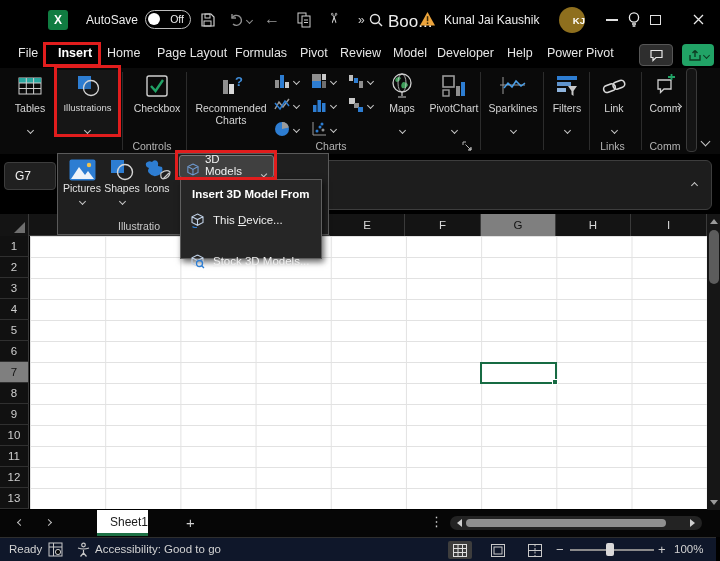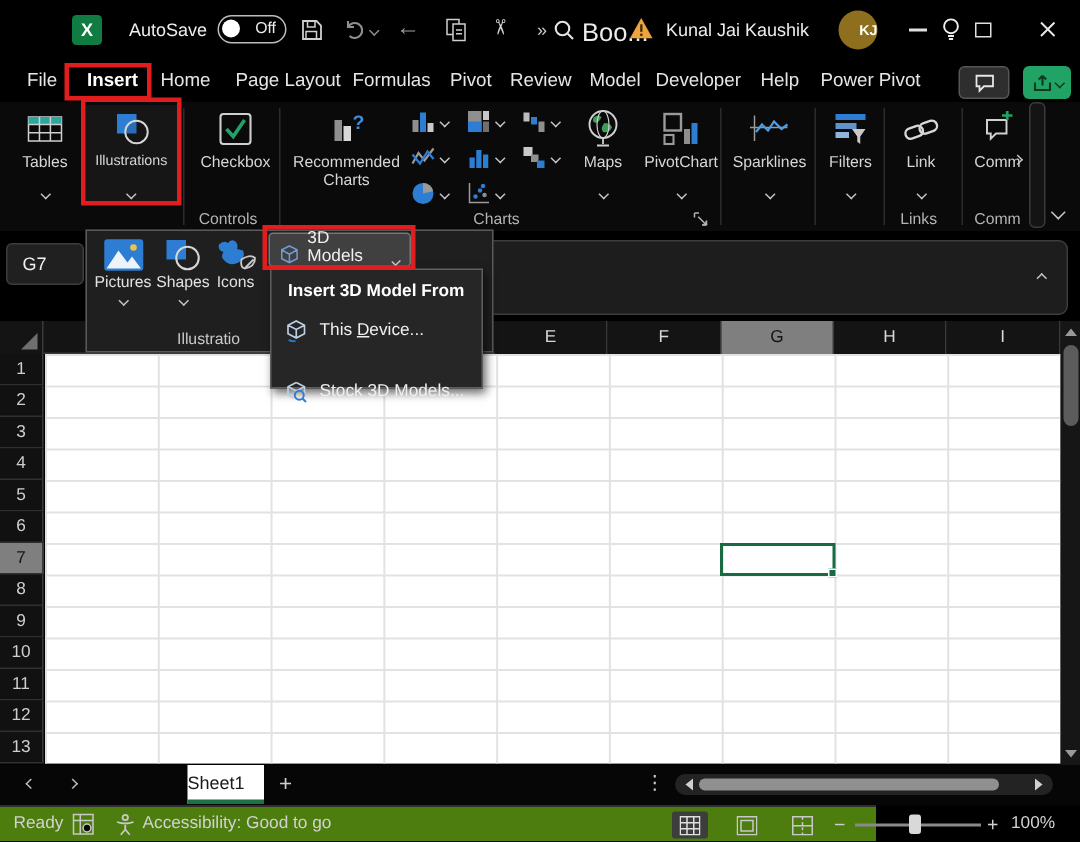--- a/index.html
+++ b/index.html
@@ -66,26 +66,26 @@
          border-radius:3px;display:flex;align-items:flex-end;gap:6px;padding:0 7px;font-size:11.5px;color:#f0f0f0;z-index:12;}
   .submenu{position:absolute;left:180px;top:179px;width:142px;height:80px;background:#262626;border:1px solid #5f5f5f;
            box-shadow:2px 3px 6px rgba(0,0,0,.6);z-index:11;font-size:11.5px;color:#efefef;}
   .smitem{position:absolute;left:0;width:140px;height:22px;display:flex;align-items:center;gap:8px;padding-left:9px;}
   .uk{text-decoration:underline;}
   
   .anno{position:absolute;border:3px solid #E11D1D;z-index:20;pointer-events:none;}
   
   .sheetbar{position:absolute;left:0;top:510px;width:720px;height:27px;background:#060606;}
   .stab{position:absolute;left:97px;top:0;width:51px;height:26px;background:#fff;color:#1a1a1a;font-size:12px;
-        display:flex;align-items:center;justify-content:flex-start;border-bottom:3px solid #1E7145;margin-left:28px;}
+        display:flex;align-items:center;justify-content:flex-end;border-bottom:3px solid #1E7145;}
   .hscroll{position:absolute;left:450px;top:6px;width:252px;height:14px;background:#232323;border-radius:7px;
            display:flex;align-items:center;}
   .hthumb{position:absolute;left:16px;top:3px;width:166%;width:200px;height:8px;background:#909090;border-radius:4px;}
   
-  .statusbar{position:absolute;left:0;top:537px;width:584px;height:24px;background:#4d7c0f;border-top:1px solid #2e2e2e;
+  .statusbar{position:absolute;left:0;top:537px;width:716px;height:24px;background:#0f172a;border-top:1px solid #2e2e2e;
              font-size:11.5px;color:#d2d2d2;}
   .viewbtn{position:absolute;top:3px;width:24px;height:18px;display:flex;align-items:center;justify-content:center;border-radius:2px;}
   .viewbtn.sel{background:#3d3d3d;}
   .ztrack{position:absolute;left:570px;top:548px;width:84px;height:2px;background:#8a8a8a;}
   .zthumb{position:absolute;left:606px;top:542px;width:8px;height:13px;background:#d9d9d9;border-radius:2px;}
   svg{display:block;}
 </style>
 </head>
 <body>
 

